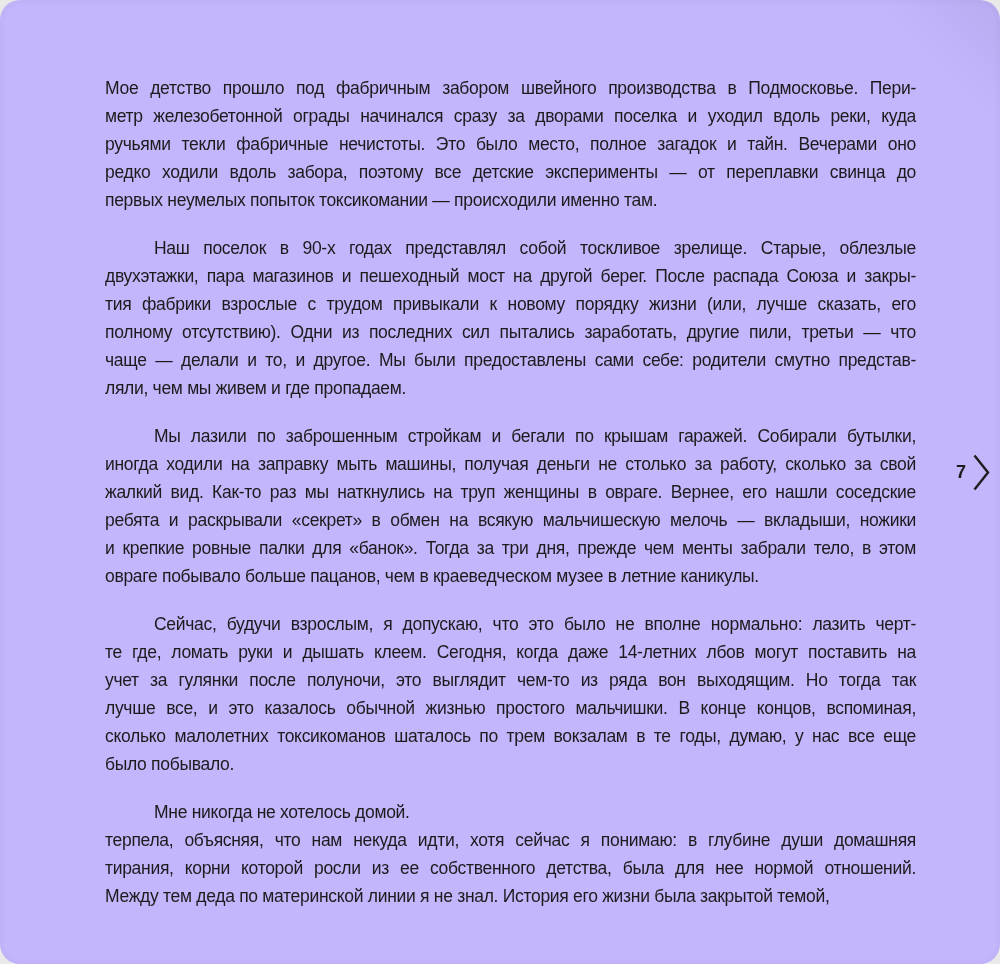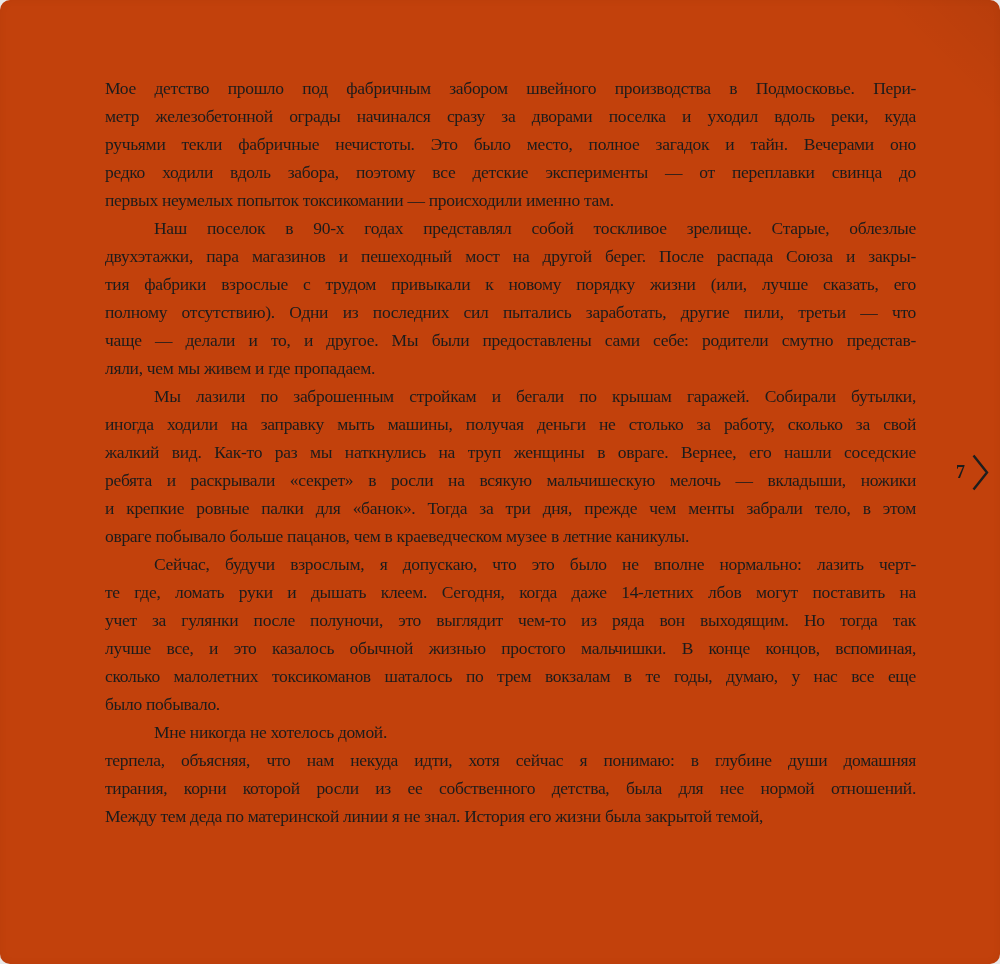--- a/index.html
+++ b/index.html
@@ -9,25 +9,24 @@
   body {
     width: 1000px;
     height: 964px;
     position: relative;
     background: #e9e9e9;
     font-family: "Liberation Sans", "DejaVu Sans", sans-serif;
   }
   .page {
     position: absolute;
     inset: 0;
-    background: #c2410c;
-    border-radius: 10px;
+    background: #c4b5fd;
+    border-radius: 20px;
     box-shadow: inset 0 0 10px rgba(0,0,0,0.04);
     overflow: hidden;
-    font-family: Liberation Serif, serif;
   }
   .corner-shade {
     position: absolute;
     top: 0;
     right: 0;
     width: 150px;
     height: 150px;
     background: linear-gradient(225deg, rgba(0,0,0,0.055) 0%, rgba(0,0,0,0) 42%);
     border-top-right-radius: 10px;
     pointer-events: none;
@@ -40,21 +39,21 @@
     color: #1c1c1c;
     font-size: 17.5px;
     line-height: 28px;
     letter-spacing: -0.3px;
   }
   .para { margin: 0; }
   .line {
     text-align: justify;
     text-align-last: justify;
   }
-  .line.indent { text-indent: 49px; }
+  .line.indent { text-indent: 49px; margin-top: 20px; }
   .line.last { text-align-last: left; }
   .page-marker {
     position: absolute;
     left: 956px;
     top: 452px;
     height: 40px;
     display: flex;
     align-items: center;
     gap: 7px;
     color: #1c1c1c;
@@ -96,21 +95,21 @@
         <div class="line">двухэтажки, пара магазинов и пешеходный мост на другой берег. После распада Союза и закры-</div>
         <div class="line">тия фабрики взрослые с трудом привыкали к новому порядку жизни (или, лучше сказать, его</div>
         <div class="line">полному отсутствию). Одни из последних сил пытались заработать, другие пили, третьи — что</div>
         <div class="line">чаще — делали и то, и другое. Мы были предоставлены сами себе: родители смутно представ-</div>
         <div class="line last">ляли, чем мы живем и где пропадаем.</div>
       </div>
       <div class="para">
         <div class="line indent">Мы лазили по заброшенным стройкам и бегали по крышам гаражей. Собирали бутылки,</div>
         <div class="line">иногда ходили на заправку мыть машины, получая деньги не столько за работу, сколько за свой</div>
         <div class="line">жалкий вид. Как-то раз мы наткнулись на труп женщины в овраге. Вернее, его нашли соседские</div>
-        <div class="line">ребята и раскрывали «секрет» в росли на всякую мальчишескую мелочь — вкладыши, ножики</div>
+        <div class="line">ребята и раскрывали «секрет» в обмен на всякую мальчишескую мелочь — вкладыши, ножики</div>
         <div class="line">и крепкие ровные палки для «банок». Тогда за три дня, прежде чем менты забрали тело, в этом</div>
         <div class="line last">овраге побывало больше пацанов, чем в краеведческом музее в летние каникулы.</div>
       </div>
       <div class="para">
         <div class="line indent">Сейчас, будучи взрослым, я допускаю, что это было не вполне нормально: лазить черт-</div>
         <div class="line">те где, ломать руки и дышать клеем. Сегодня, когда даже 14-летних лбов могут поставить на</div>
         <div class="line">учет за гулянки после полуночи, это выглядит чем-то из ряда вон выходящим. Но тогда так</div>
         <div class="line">лучше все, и это казалось обычной жизнью простого мальчишки. В конце концов, вспоминая,</div>
         <div class="line">сколько малолетних токсикоманов шаталось по трем вокзалам в те годы, думаю, у нас все еще</div>
         <div class="line last">было побывало.</div>

